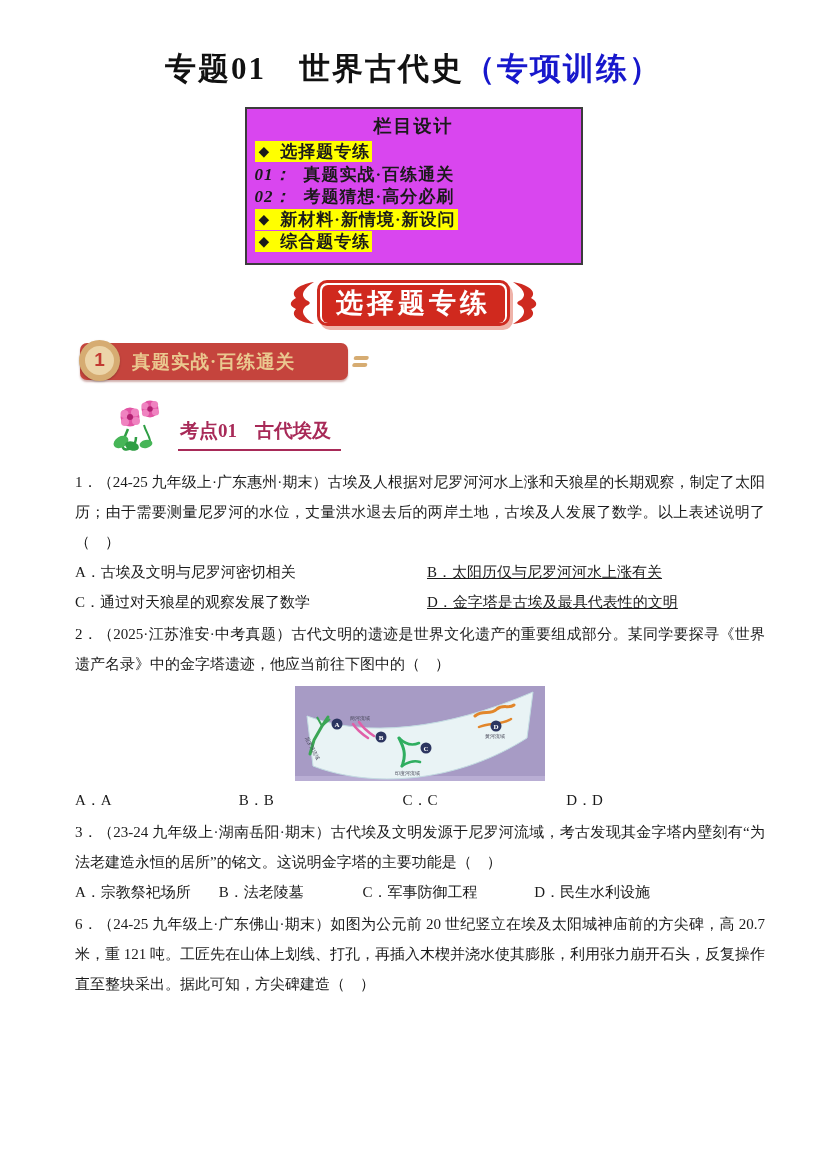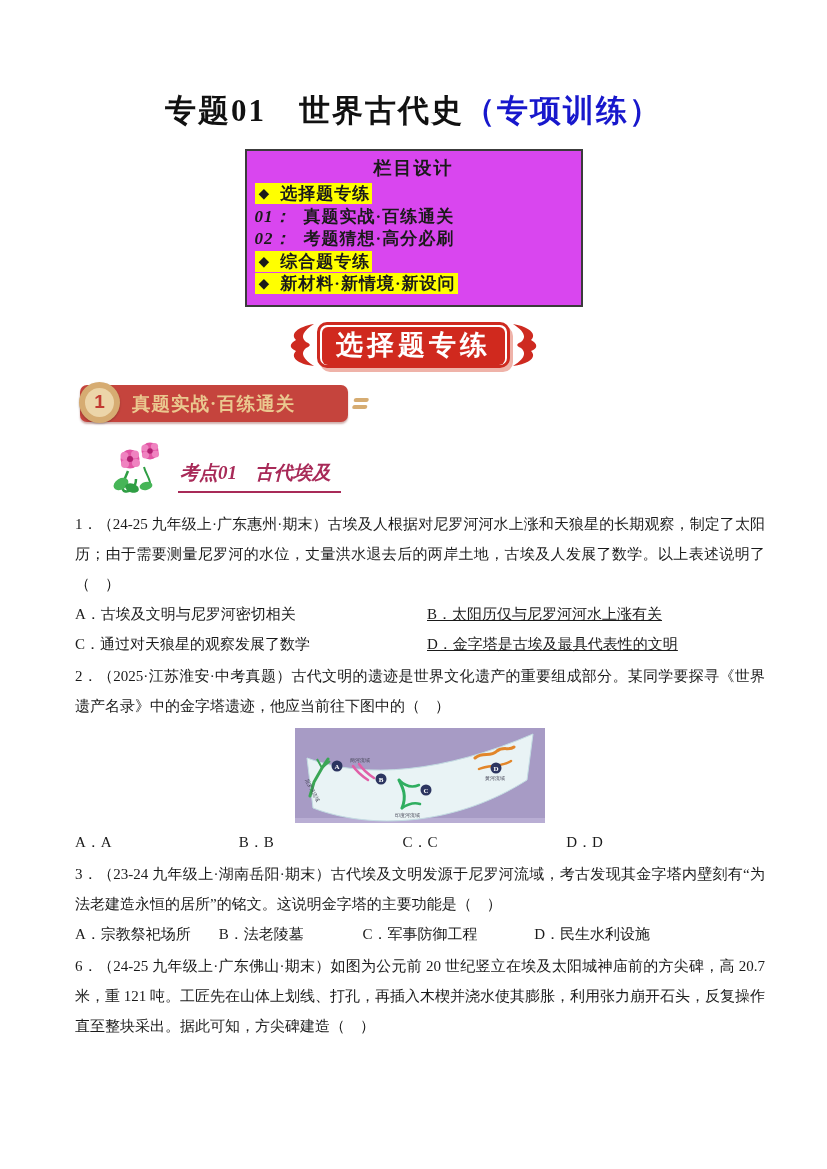--- a/index.html
+++ b/index.html
@@ -4,21 +4,21 @@
 <style>
   html,body{margin:0;padding:0;}
   body{
     width:827px;height:1169px;background:#ffffff;
     font-family:"Liberation Serif","DejaVu Serif",serif;
     color:#1a1a1a;
   }
   .page{position:relative;width:827px;height:1169px;overflow:hidden;background:#fff;}
 
   
-  .title-row{padding-top:90px;text-align:center;font-weight:bold;font-size:31px;letter-spacing:2px;white-space:nowrap;}
+  .title-row{padding-top:48px;text-align:center;font-weight:bold;font-size:31px;letter-spacing:2px;white-space:nowrap;}
   .title-main{color:#111;}
   .title-sub{color:#1717cc;}
 
   
   .column-box{width:318px;margin:17px auto 0;border:2px solid #3c3c3c;padding:5px 8px 9px 8px;font-weight:bold;font-size:17px;background:#d946ef;}
   .box-title{text-align:center;font-size:18px;letter-spacing:2px;margin-bottom:3px;}
   .box-line{line-height:22.5px;white-space:nowrap;letter-spacing:1px;}
   .hl{background:#ffff00;padding:1px 2px;}
   .bullet{display:inline-block;margin:0 10px 0 2px;font-size:14px;vertical-align:1px;}
   .num-prefix{display:inline-block;margin-right:12px;font-family:"Liberation Serif",serif;font-style:italic;}
@@ -34,21 +34,21 @@
   .badge{position:relative;background:#c5443d;border-radius:7px;height:37px;width:216px;display:flex;align-items:center;padding-left:52px;box-shadow:0 2px 2px rgba(120,30,20,.35);}
   .badge-circle{position:absolute;left:-1px;top:-3px;width:41px;height:41px;border-radius:50%;background:#d6ac72;display:flex;align-items:center;justify-content:center;box-shadow:0 1px 2px rgba(0,0,0,.25);}
   .badge-circle-inner{width:29px;height:29px;border-radius:50%;background:#ecd5a9;display:flex;align-items:center;justify-content:center;font-weight:bold;font-size:19px;color:#c23a32;font-family:"Liberation Sans",sans-serif;}
   .badge-label{color:#eac88f;font-weight:bold;font-size:18.5px;letter-spacing:1px;white-space:nowrap;}
   .badge-dashes{margin-left:5px;display:flex;flex-direction:column;gap:3px;transform:skewX(-12deg);}
   .badge-dashes i{display:block;width:15px;height:4px;background:#d6ac72;border-radius:2px;}
 
   
   .topic-row{margin:19px 0 0 110px;display:flex;align-items:flex-end;}
   .flower{line-height:0;flex:0 0 auto;}
-  .topic-text{margin-left:12px;font-style:italic;font-weight:bold;font-size:19px;color:#a82a58;border-bottom:2.5px solid #a82a58;padding:0 10px 5px 2px;white-space:nowrap;}
+  .topic-text{margin-left:12px;font-weight:bold;font-size:19px;color:#a82a58;border-bottom:2.5px solid #a82a58;padding:0 10px 5px 2px;white-space:nowrap;}
   .topic-name{margin-left:18px;}
 
   
   .qa{margin:16px 62px 0 75px;font-size:15px;line-height:30px;text-align:justify;}
   .q-block{margin-top:2px;}
   .opts2{display:flex;flex-wrap:wrap;line-height:30px;justify-content:flex-end;}
   .opts2 .oA,.opts2 .oC{width:352px;}
   .opts2 .oB,.opts2 .oD{flex:1;text-decoration:underline;}
   .opts4 span{display:inline-block;width:160px;}
   .opts-q3 .oA{display:inline-block;width:140px;}
@@ -73,24 +73,24 @@
     <div class="box-line">
       <span class="hl"><span class="bullet">◆</span><span>选择题专练</span></span>
     </div>
     <div class="box-line">
       <span class="num-prefix">01：</span><span>真题实战·百练通关</span>
     </div>
     <div class="box-line">
       <span class="num-prefix">02：</span><span>考题猜想·高分必刷</span>
     </div>
     <div class="box-line">
+      <span class="hl"><span class="bullet">◆</span><span>新材料·新情境·新设问</span></span>
+    </div>
+    <div class="box-line">
       <span class="hl"><span class="bullet">◆</span><span>综合题专练</span></span>
-    </div>
-    <div class="box-line">
-      <span class="hl"><span class="bullet">◆</span><span>新材料·新情境·新设问</span></span>
     </div>
   </div>
 
   <div class="banner-wrap">
     <span class="banner-orn">
       <svg width="30" height="46" viewBox="0 0 30 46">
         <path d="M29 2 C12 5 5 12 11 18 C4 22 4 26 11 29 C5 35 12 42 29 44 C18 37 15 31 21 26 C26 24 26 22 21 20 C15 15 18 9 29 2 Z" fill="#ce2a20"></path>
         <circle cx="9" cy="23" r="2.4" fill="#ce2a20"></circle>
       </svg>
     </span>

